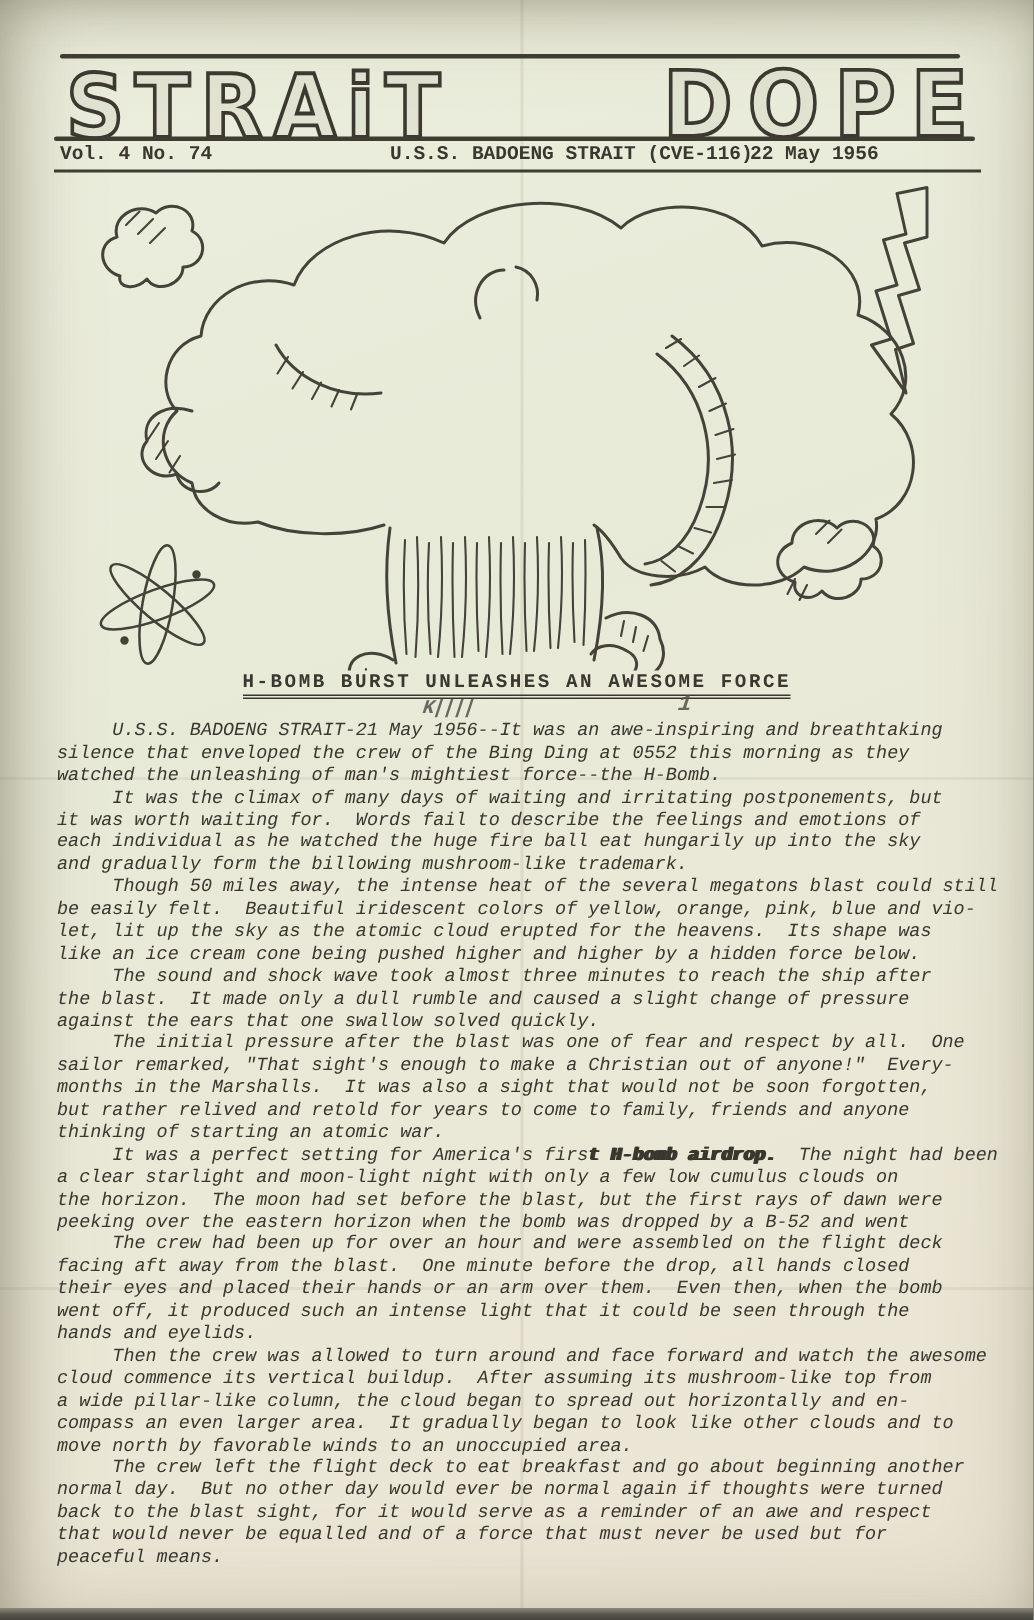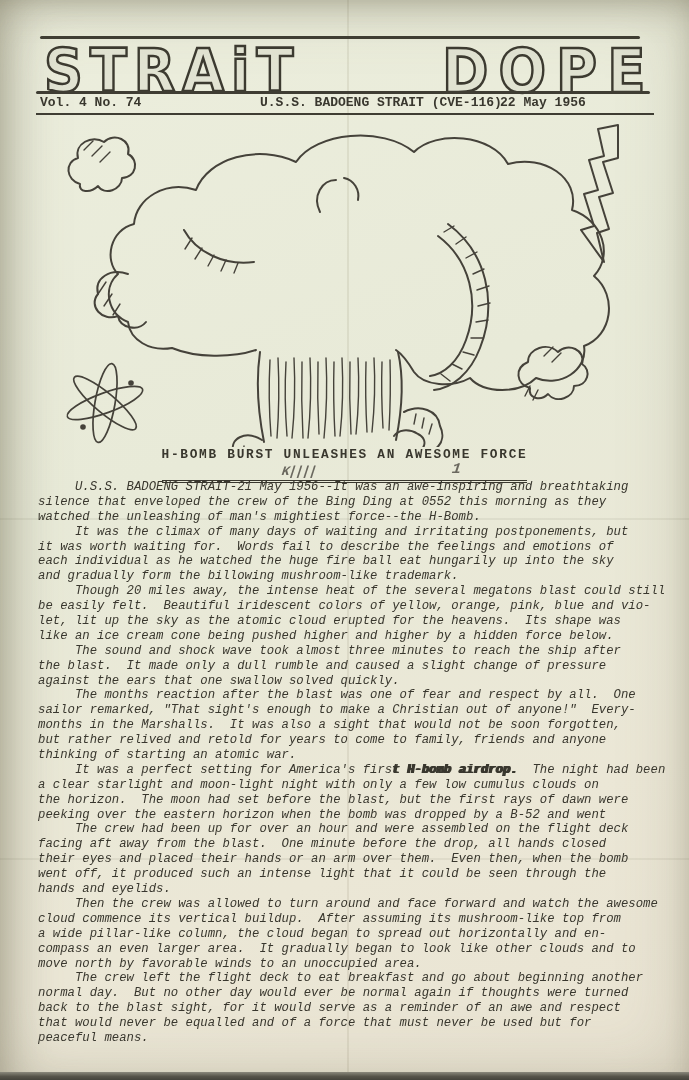--- a/index.html
+++ b/index.html
@@ -22,21 +22,21 @@
     transform:scaleY(1.08);white-space:nowrap;
   }
   .mast-bar{
     position:absolute;left:36px;top:94px;width:618px;height:19px;
     border-bottom:2.5px solid #3f3d33;font-weight:bold;font-size:13px;
   }
   .mast-bar span{position:absolute;top:1px;white-space:pre;}
   .headline-wrap{position:absolute;left:0;top:445px;width:100%;text-align:center;}
   .headline{
     display:inline-block;font-weight:bold;font-size:12.8px;letter-spacing:1.7px;
-    border-bottom:3px double #39372e;padding-bottom:18px;white-space:pre;
+    border-bottom:3px double #39372e;padding-bottom:1px;white-space:pre;
   }
   .pencil{position:absolute;color:#55524a;font-size:13px;font-weight:bold;
     transform:skewX(-18deg);letter-spacing:-1px;opacity:.85;}
   .article{
     position:absolute;left:38px;top:480px;width:645px;
     font-size:12.3px;line-height:14.9px;
   }
   .tline{white-space:pre;height:14.9px;font-style:italic;}
   .overstrike{font-weight:bold;text-shadow:1px 0 0 #39372e,-0.6px 0 0 #39372e;margin-top:12px;}
   .bottom-strip{position:absolute;left:0;right:0;bottom:0;height:8px;
@@ -124,28 +124,28 @@
   <span class="pencil" style="left:452px;top:461px;font-size:15px">1</span>
 
   <div class="article">
       <div class="tline">     U.S.S. BADOENG STRAIT-21 May 1956--It was an awe-inspiring and breathtaking</div>
       <div class="tline">silence that enveloped the crew of the Bing Ding at 0552 this morning as they</div>
       <div class="tline">watched the unleashing of man's mightiest force--the H-Bomb.</div>
       <div class="tline">     It was the climax of many days of waiting and irritating postponements, but</div>
       <div class="tline">it was worth waiting for.  Words fail to describe the feelings and emotions of</div>
       <div class="tline">each individual as he watched the huge fire ball eat hungarily up into the sky</div>
       <div class="tline">and gradually form the billowing mushroom-like trademark.</div>
-      <div class="tline">     Though 20 miles away, the intense heat of the several megatons blast could still</div>
+      <div class="tline">     Though 50 miles away, the intense heat of the several megatons blast could still</div>
       <div class="tline">be easily felt.  Beautiful iridescent colors of yellow, orange, pink, blue and vio-</div>
       <div class="tline">let, lit up the sky as the atomic cloud erupted for the heavens.  Its shape was</div>
       <div class="tline">like an ice cream cone being pushed higher and higher by a hidden force below.</div>
       <div class="tline">     The sound and shock wave took almost three minutes to reach the ship after</div>
       <div class="tline">the blast.  It made only a dull rumble and caused a slight change of pressure</div>
       <div class="tline">against the ears that one swallow solved quickly.</div>
-      <div class="tline">     The months reaction after the blast was one of fear and respect by all.  One</div>
+      <div class="tline">     The initial pressure after the blast was one of fear and respect by all.  One</div>
       <div class="tline">sailor remarked, "That sight's enough to make a Christian out of anyone!"  Every-</div>
       <div class="tline">months in the Marshalls.  It was also a sight that would not be soon forgotten,</div>
       <div class="tline">but rather relived and retold for years to come to family, friends and anyone</div>
       <div class="tline">thinking of starting an atomic war.</div>
       <div class="tline"><span>     It was a perfect setting for America's firs</span><span class="overstrike">t H-bomb airdrop.</span><span>  The night had been</span></div>
       <div class="tline">a clear starlight and moon-light night with only a few low cumulus clouds on</div>
       <div class="tline">the horizon.  The moon had set before the blast, but the first rays of dawn were</div>
       <div class="tline">peeking over the eastern horizon when the bomb was dropped by a B-52 and went</div>
       <div class="tline">     The crew had been up for over an hour and were assembled on the flight deck</div>
       <div class="tline">facing aft away from the blast.  One minute before the drop, all hands closed</div>

